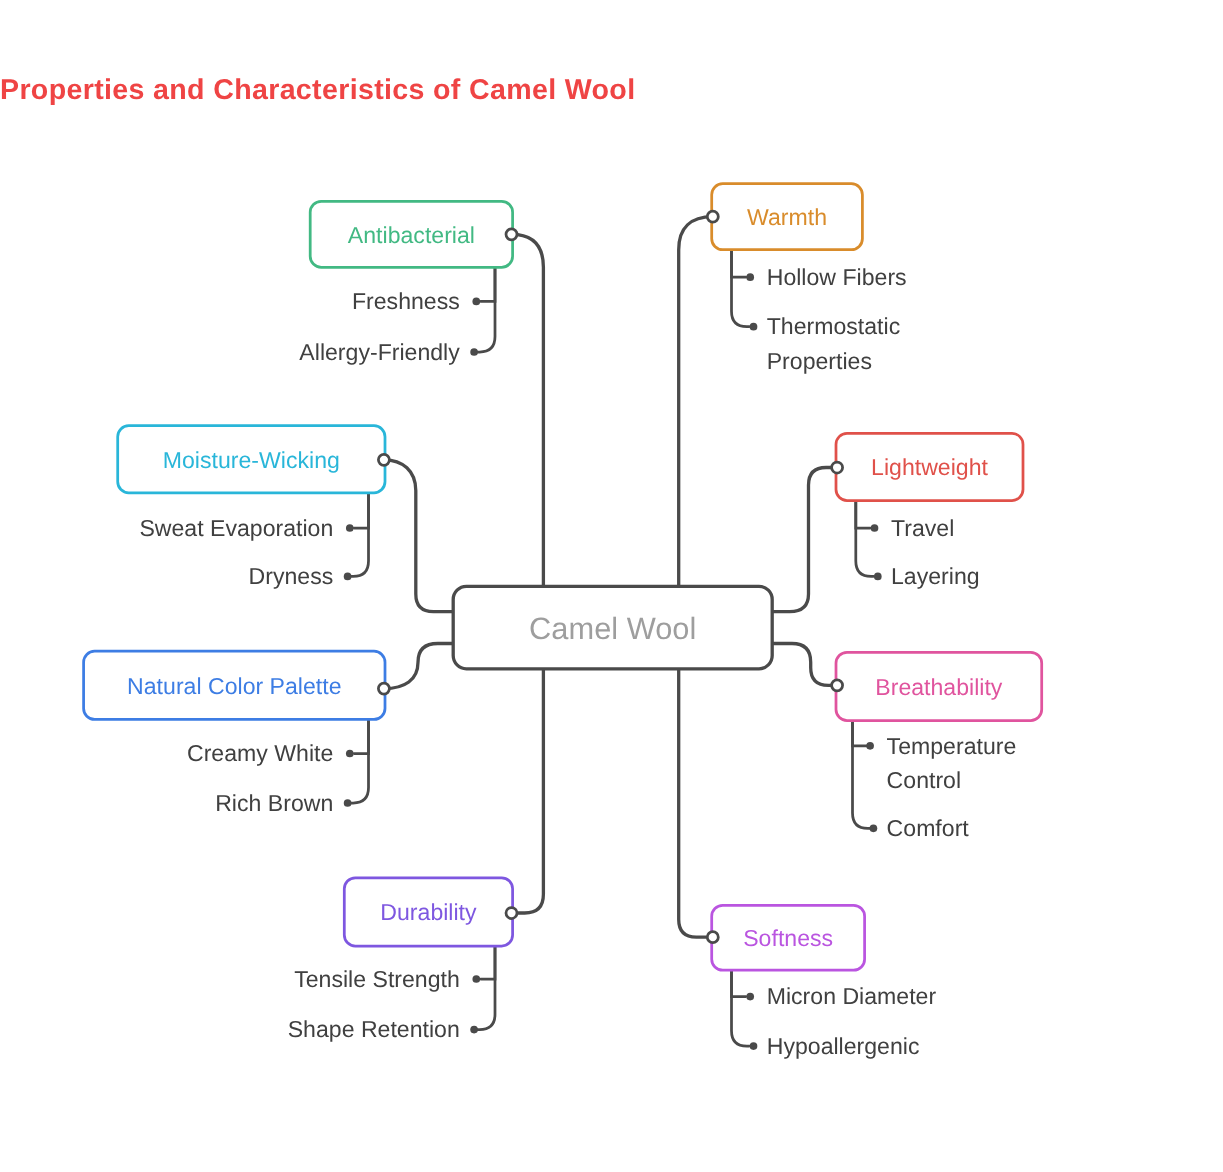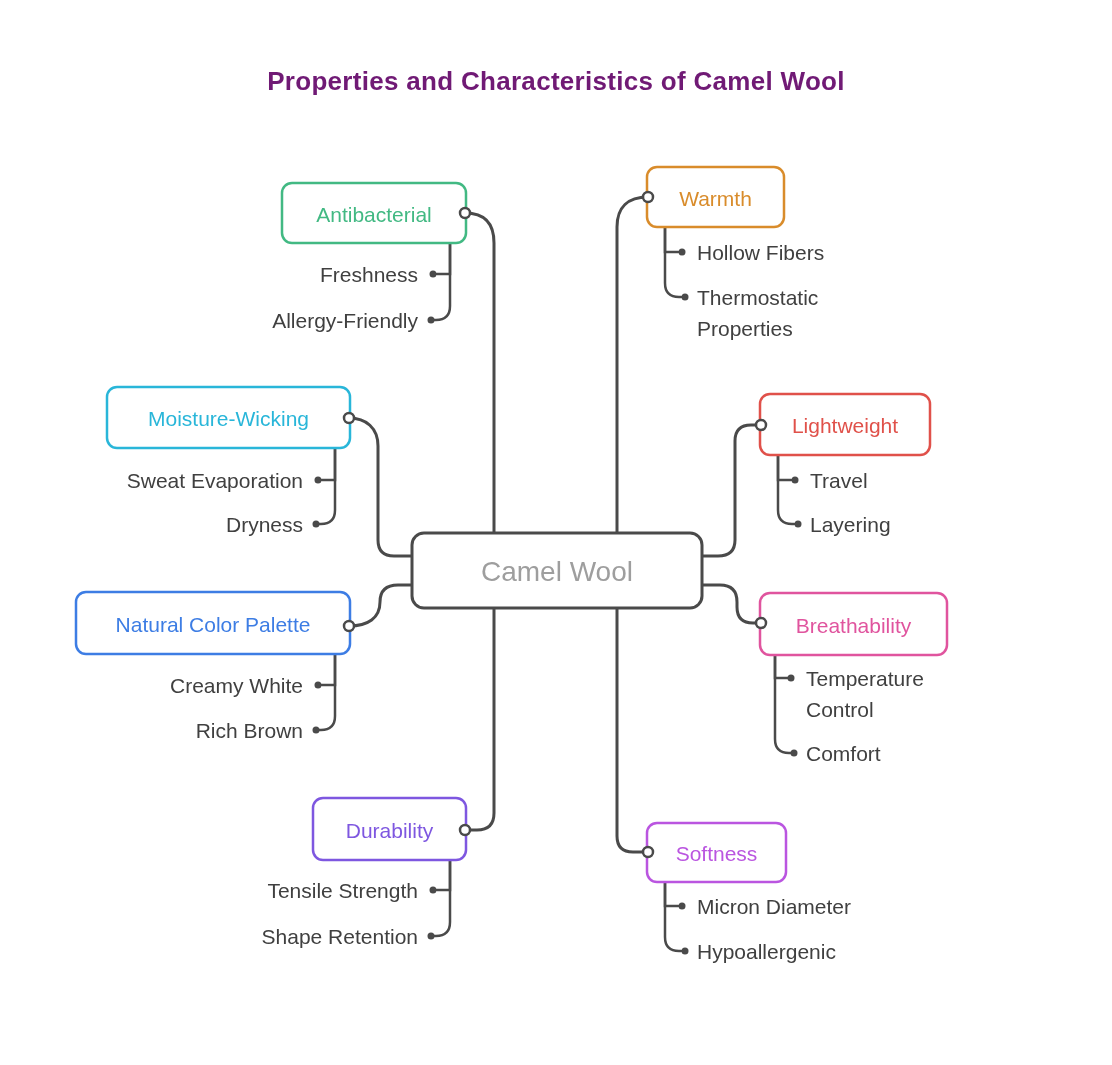--- a/index.html
+++ b/index.html
@@ -6,24 +6,23 @@
   .canvas{
     position:relative;
     width:1112px;height:1065px;
     background:#ffffff;
     font-family:"Liberation Sans", sans-serif;
     overflow:hidden;
   }
   .title{
     position:absolute;
     top:66px;left:0;right:0;
-    text-align:center;
     font-size:26px;
     font-weight:700;
-    color:#701a75;
+    color:#ef4444;
     letter-spacing:0.3px;
   }
   svg.mindmap{position:absolute;inset:0;}
   svg.mindmap text{font-family:"Liberation Sans", sans-serif;}
 </style>
 </head>
 <body>
 
 <div class="canvas">
   <div class="title">Properties and Characteristics of Camel Wool</div>

